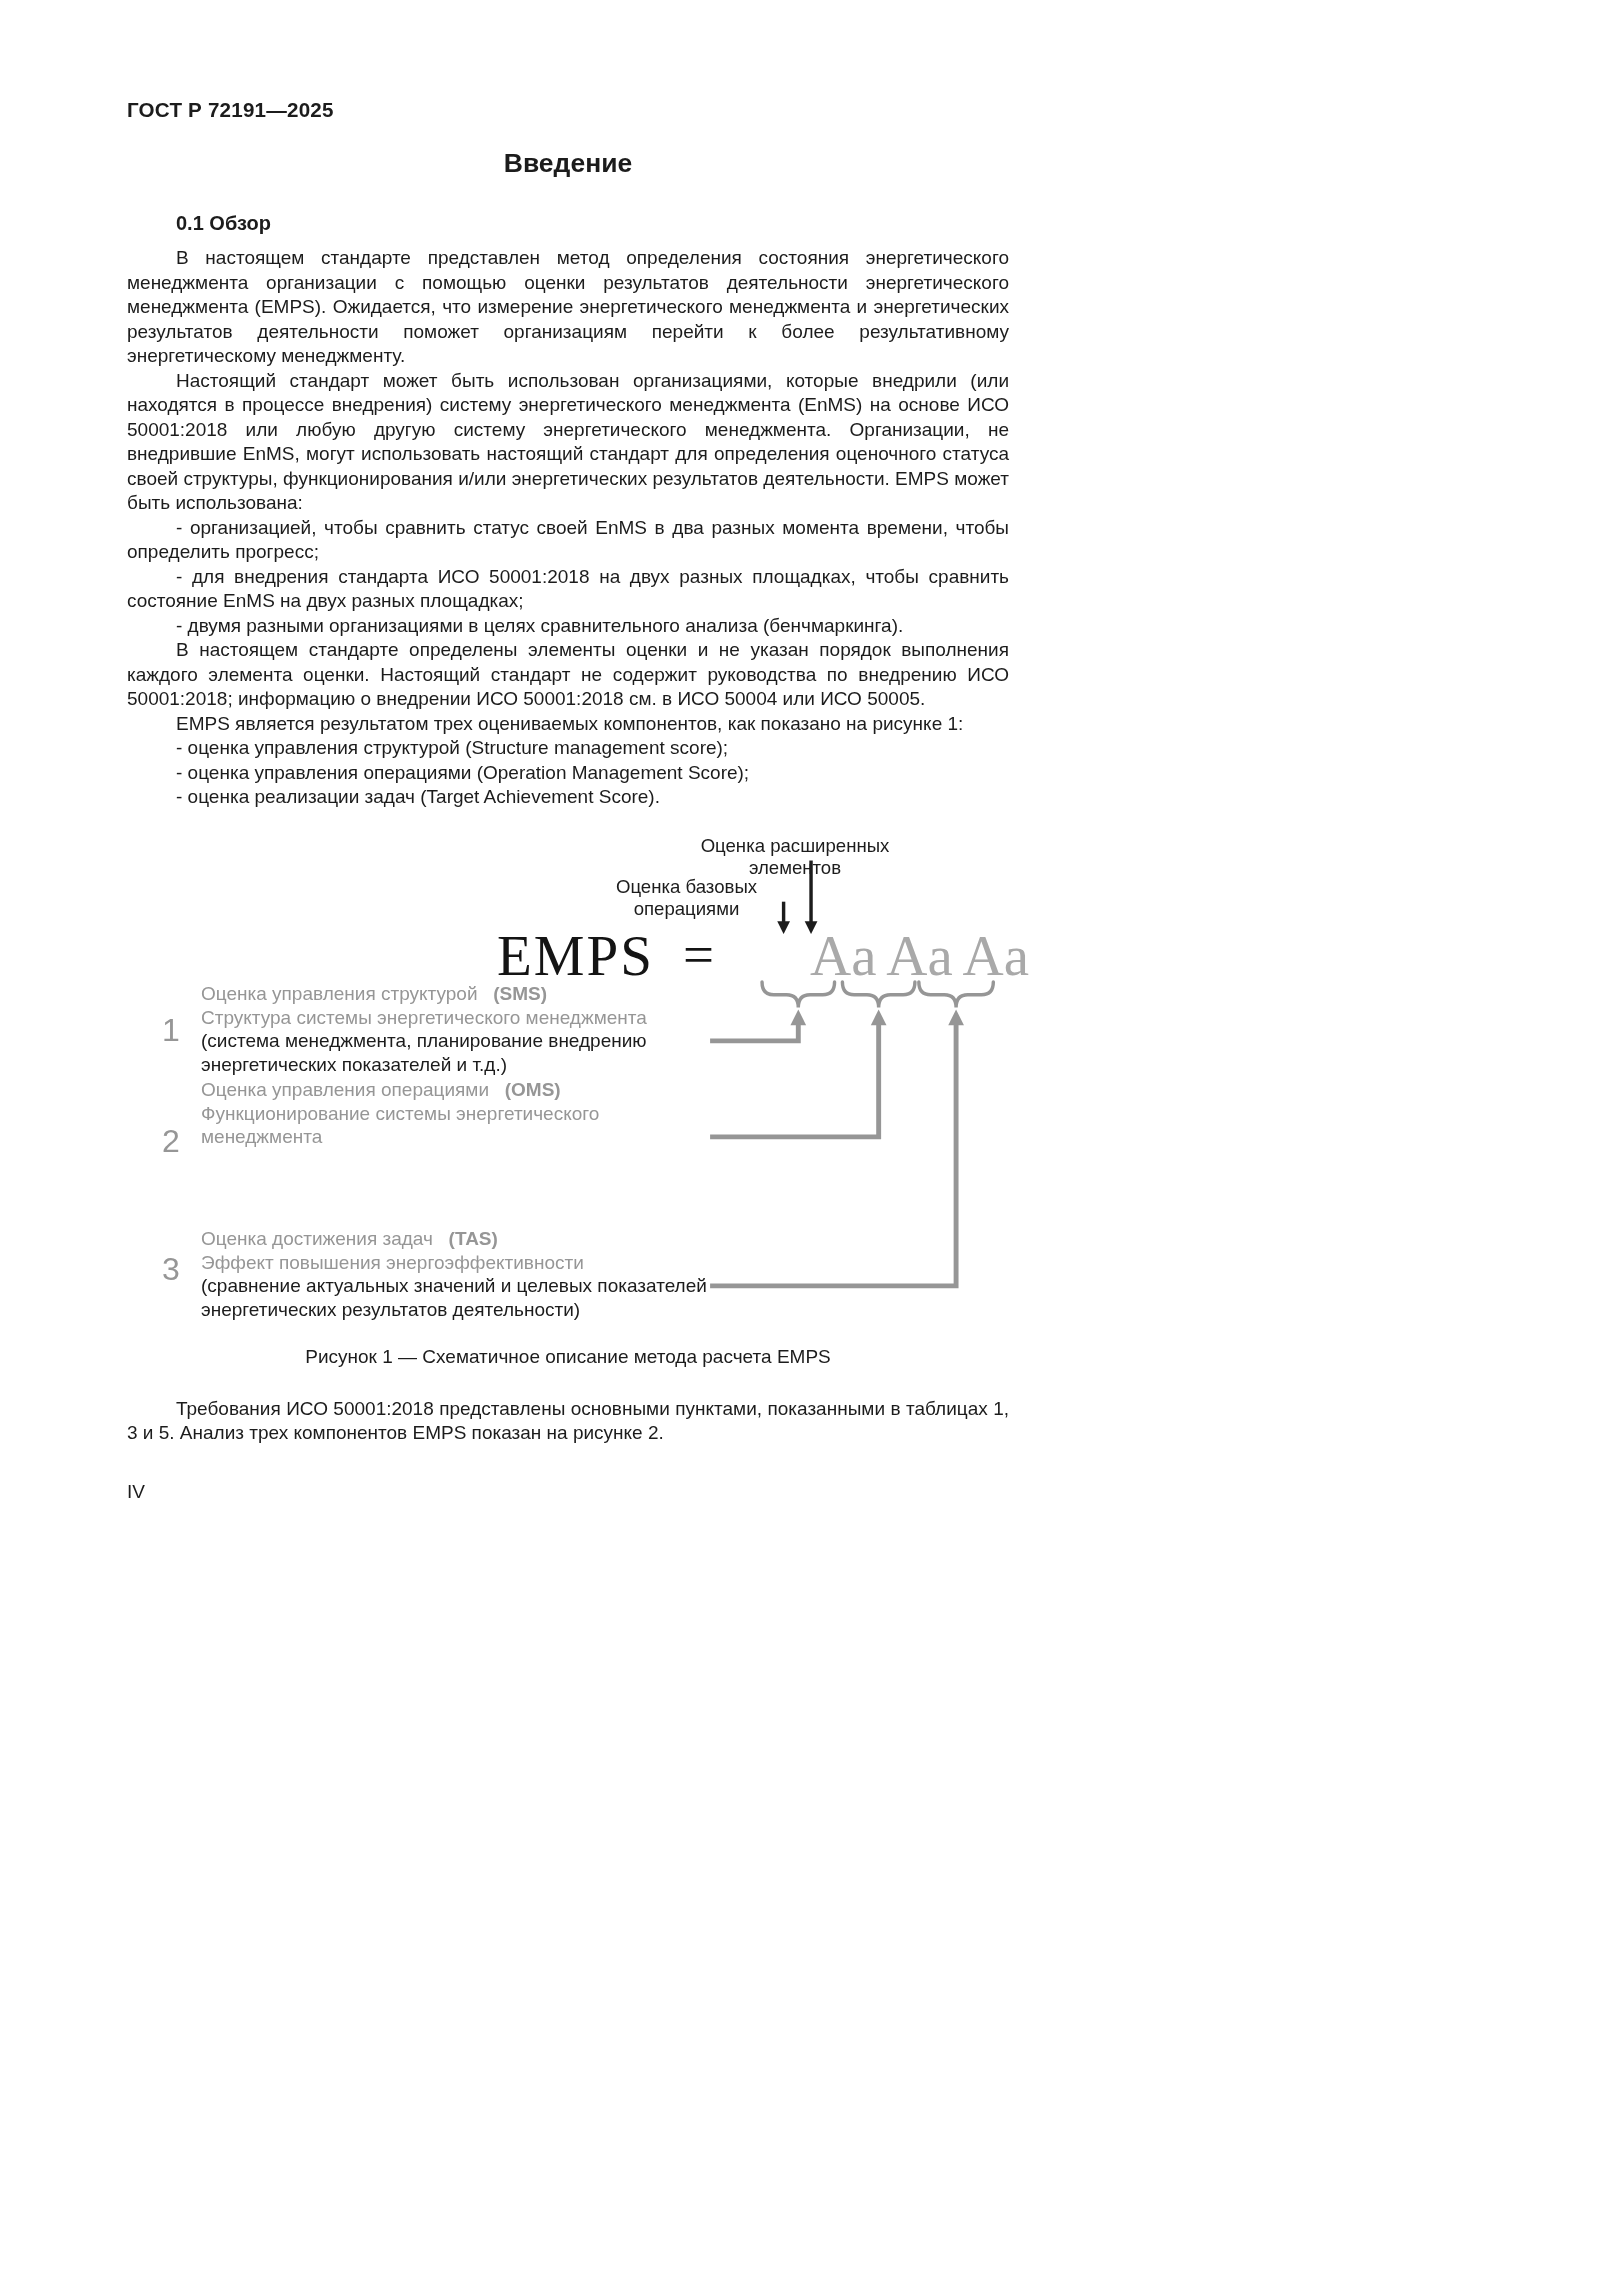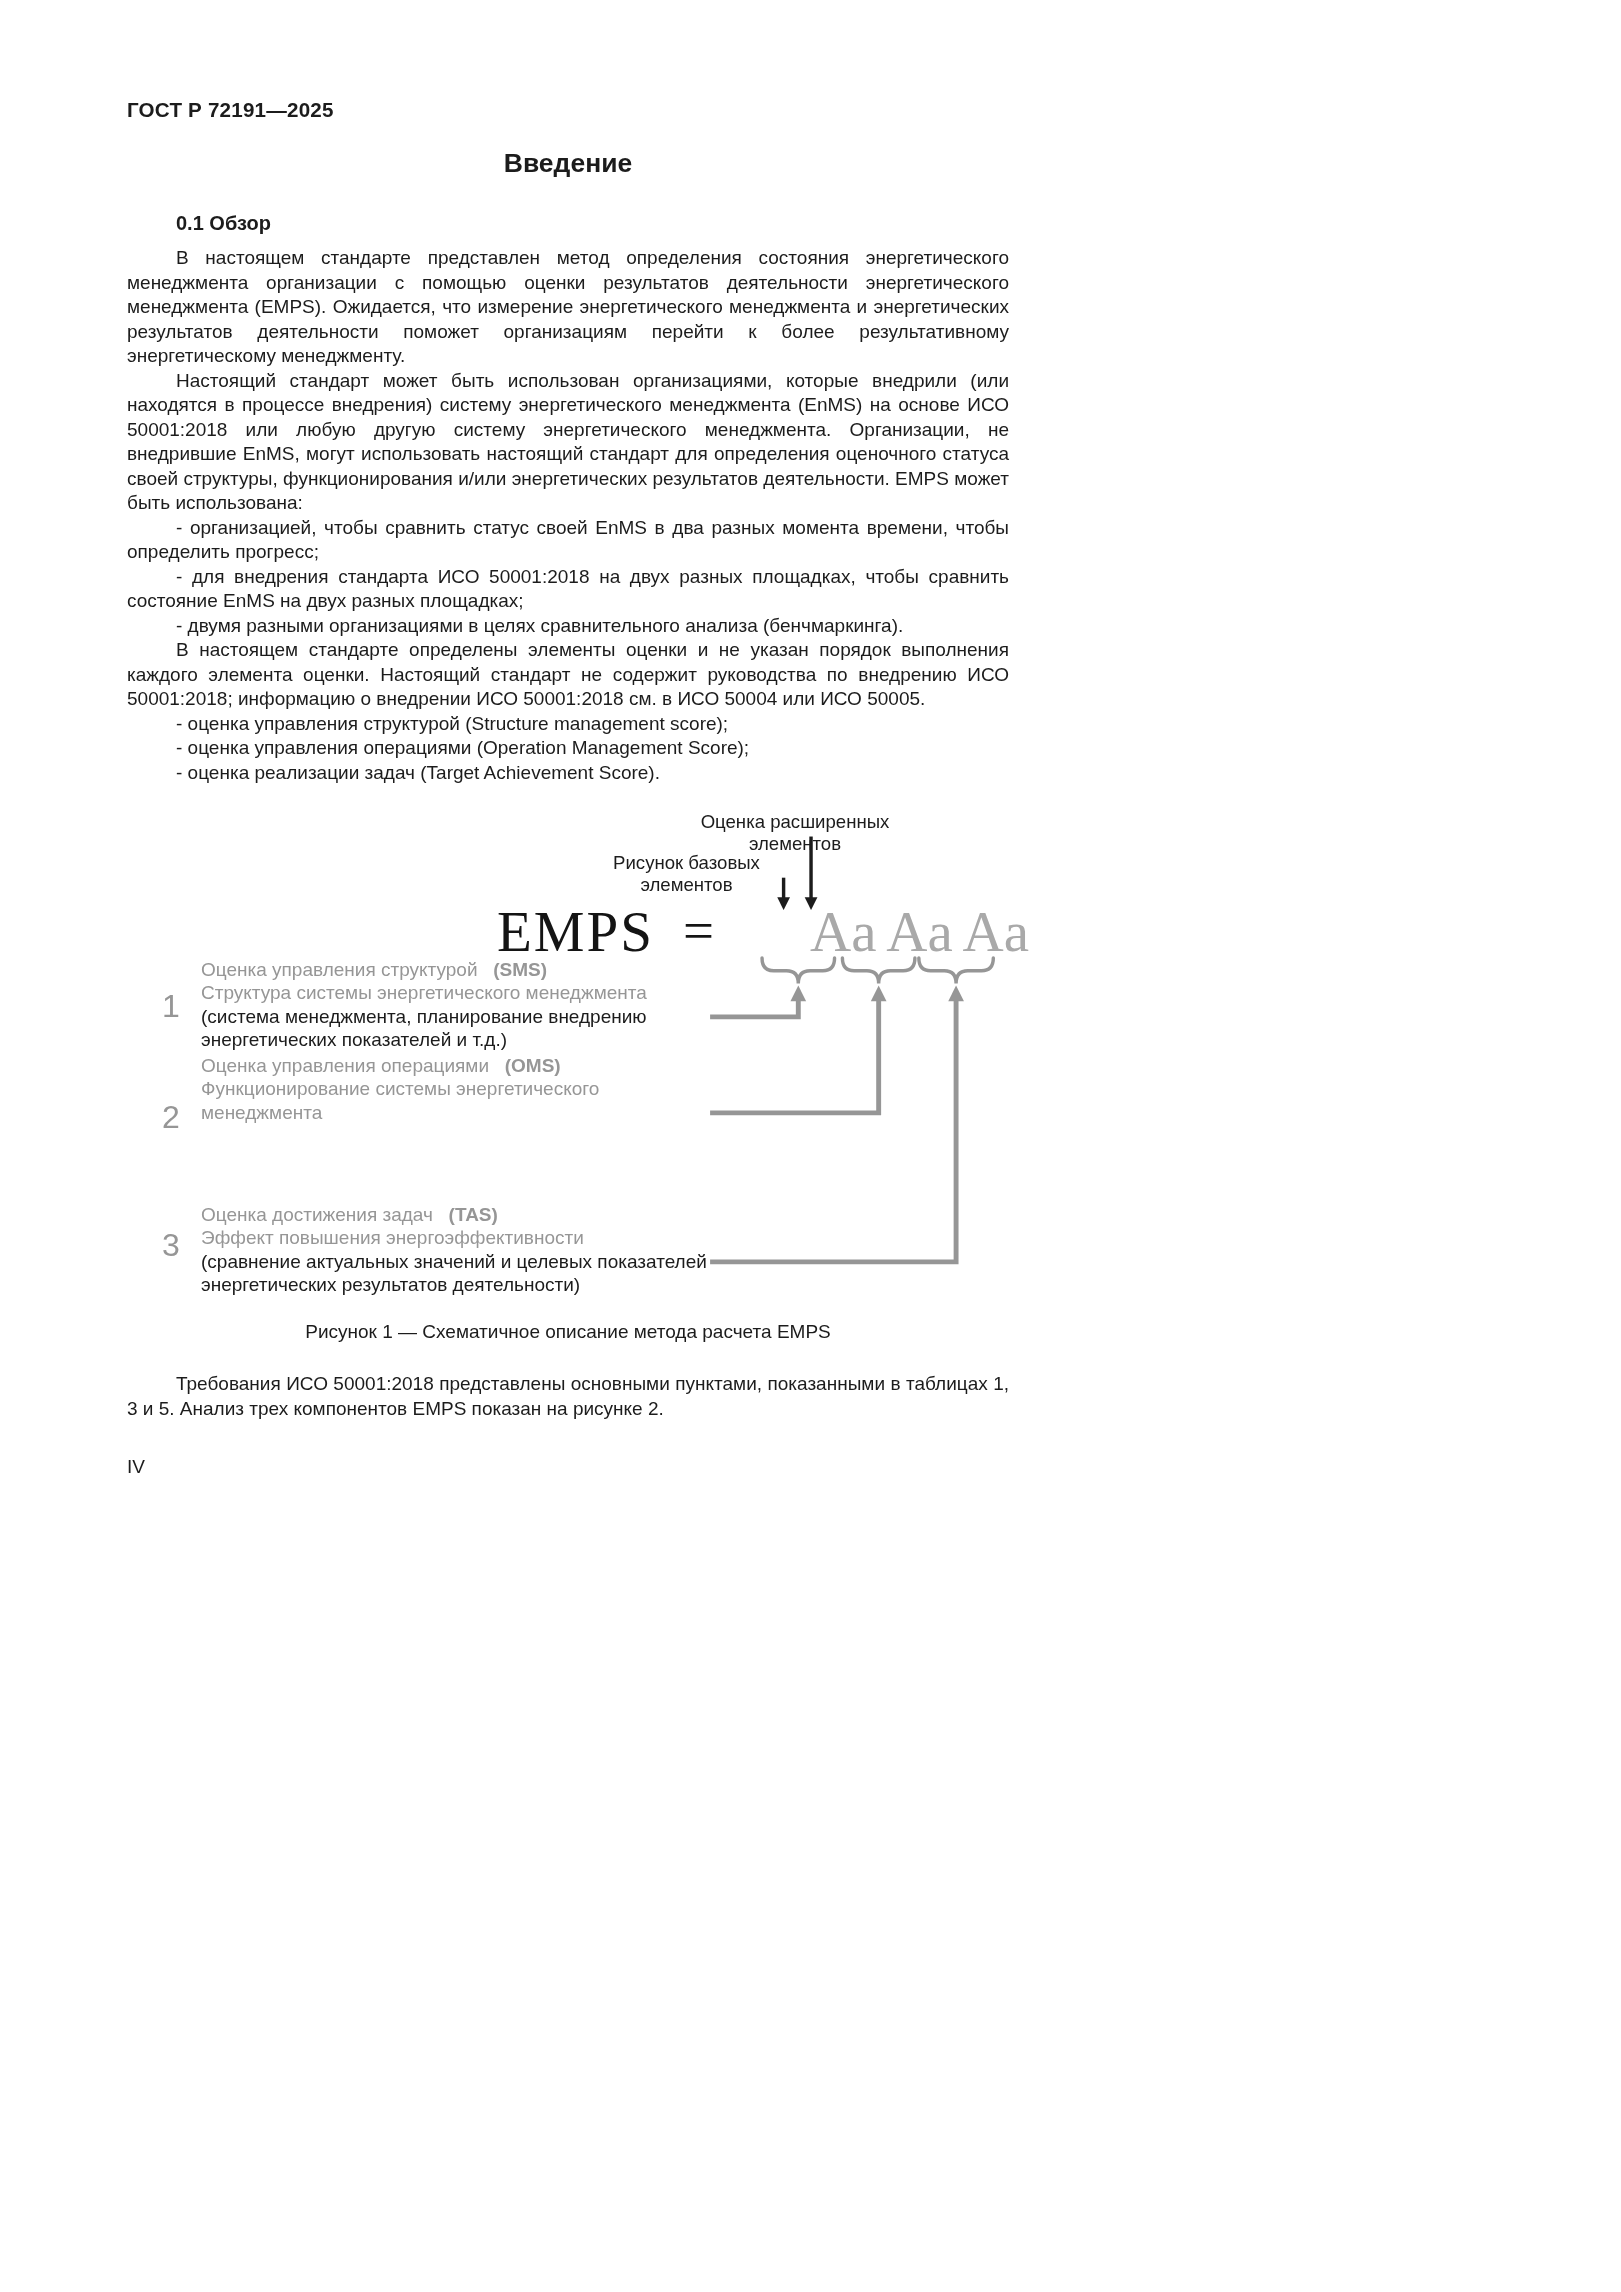--- a/index.html
+++ b/index.html
@@ -68,20 +68,21 @@
     <div class="doc-header">ГОСТ Р 72191—2025</div>
     <div class="doc-title">Введение</div>
     <div class="section-heading">0.1 Обзор</div>
 
     <p class="para lead">В настоящем стандарте представлен метод определения состояния энергетического менеджмента организации с помощью оценки результатов деятельности энергетического менеджмента (EMPS). Ожидается, что измерение энергетического менеджмента и энергетических результатов деятельности поможет организациям перейти к более результативному энергетическому менеджменту.</p>
     <p class="para">Настоящий стандарт может быть использован организациями, которые внедрили (или находятся в процессе внедрения) систему энергетического менеджмента (EnMS) на основе ИСО 50001:2018 или любую другую систему энергетического менеджмента. Организации, не внедрившие EnMS, могут использовать настоящий стандарт для определения оценочного статуса своей структуры, функционирования и/или энергетических результатов деятельности. EMPS может быть использована:</p>
     <p class="para">- организацией, чтобы сравнить статус своей EnMS в два разных момента времени, чтобы определить прогресс;</p>
     <p class="para">- для внедрения стандарта ИСО 50001:2018 на двух разных площадках, чтобы сравнить состояние EnMS на двух разных площадках;</p>
     <p class="para">- двумя разными организациями в целях сравнительного анализа (бенчмаркинга).</p>
     <p class="para">В настоящем стандарте определены элементы оценки и не указан порядок выполнения каждого элемента оценки. Настоящий стандарт не содержит руководства по внедрению ИСО 50001:2018; информацию о внедрении ИСО 50001:2018 см. в ИСО 50004 или ИСО 50005.</p>
+    <p class="para">EMPS является результатом трех оцениваемых компонентов, как показано на рисунке 1:</p>
     <p class="para">- оценка управления структурой (Structure management score);</p>
     <p class="para">- оценка управления операциями (Operation Management Score);</p>
     <p class="para">- оценка реализации задач (Target Achievement Score).</p>
 
     <div class="figure">
 
       <svg class="fig-svg" viewBox="0 0 900 505" aria-hidden="true">
 
         <g>
           <line class="arrow-line" x1="670" y1="68" x2="670" y2="90"></line>
@@ -107,21 +108,21 @@
           <polygon class="conn-head" points="767,178 759,194 775,194"></polygon>
         </g>
 
         <g>
           <polyline class="conn" points="595,460 846,460 846,192"></polyline>
           <polygon class="conn-head" points="846,178 838,194 854,194"></polygon>
         </g>
       </svg>
 
       <div class="fig-label ext">Оценка расширенных элементов</div>
-      <div class="fig-label basic">Рисунок базовых элементов</div>
+      <div class="fig-label basic">Оценка базовых операциями</div>
 
       <div class="formula-lhs">EMPS</div>
       <div class="formula-eq">=</div>
       <div class="formula-groups">
         <span>Aa</span>
         <span>Aa</span>
         <span>Aa</span>
       </div>
 
       <div class="fig-num n1">1</div>

